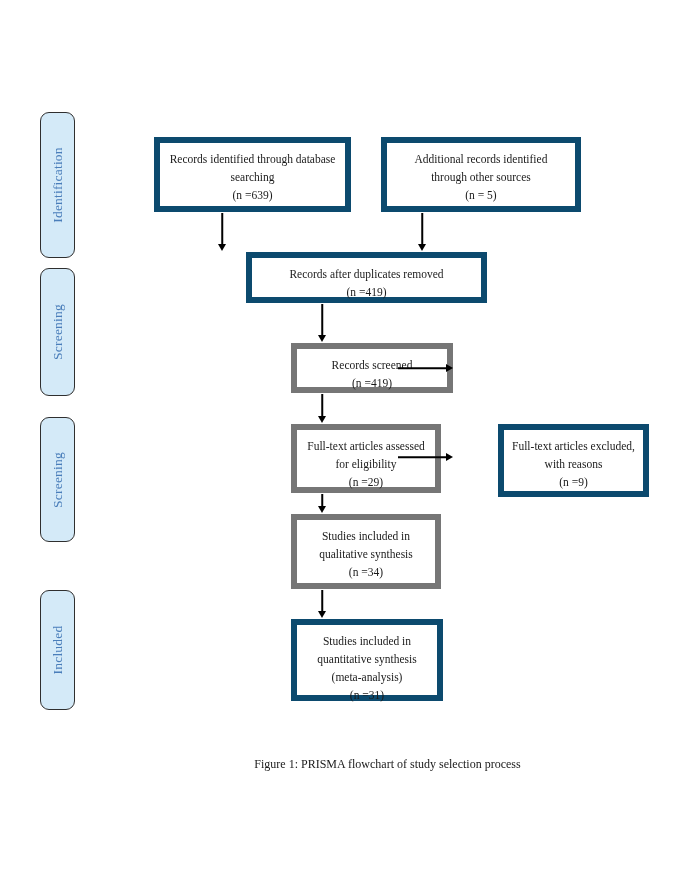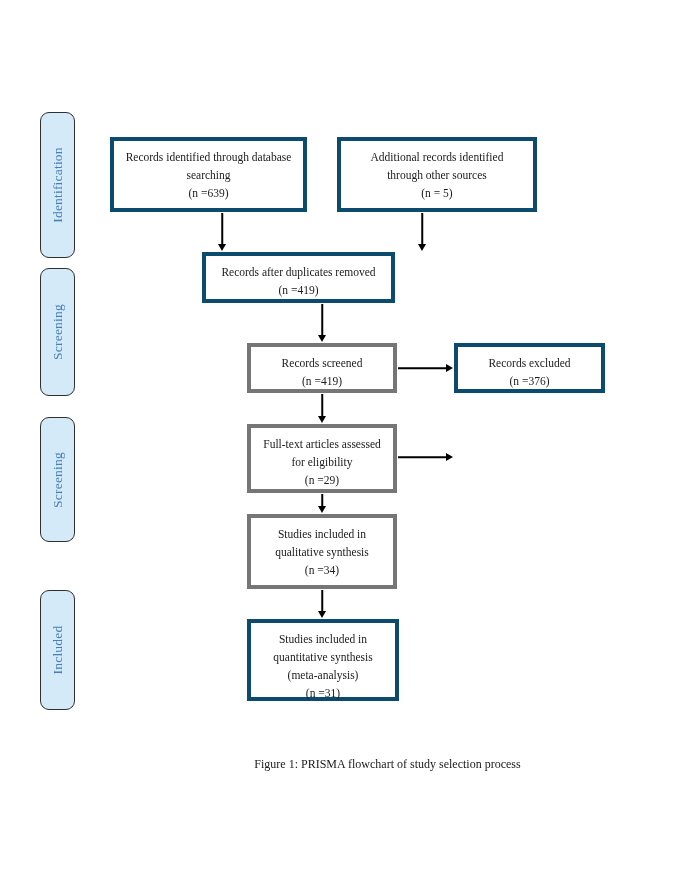--- a/index.html
+++ b/index.html
@@ -34,30 +34,31 @@
     white-space: nowrap;
     font-size: 13.5px;
     color: #4a7eba;
     letter-spacing: 0.2px;
   }
 
   
   .node {
     position: absolute;
     background: #ffffff;
-    border: 4px solid #0c4a6e;
+    border: 6px solid #0c4a6e;
     box-sizing: border-box;
     display: flex;
     justify-content: center;
     align-items: flex-start;
     padding-top: 7px;
     text-align: center;
     font-size: 11.5px;
     line-height: 18px;
     white-space: pre-line;
+    margin-left: 44px;
   }
   .node.border-gray { border-color: #767676; }
 
   
   .varrow { position: absolute; width: 9px; }
   .varrow .line {
     position: absolute; left: 50%; transform: translateX(-50%);
     top: 0; bottom: 6px; width: 1.5px; background: #000;
   }
   .varrow .head {
@@ -111,33 +112,34 @@
   </div>
 
   <div class="node" style="left:110px; top:137px; width:197px; height:75px;">Records identified through database
 searching
 (n =639)</div>
 
   <div class="node" style="left:337px; top:137px; width:200px; height:75px;">Additional records identified
 through other sources
 (n = 5)</div>
 
-  <div class="node" style="left:202px; top:252px; width:193px; height:51px;">Records after duplicates removed
+  <div class="node" style="left:202px; top:252px; width:241px; height:51px;">Records after duplicates removed
 (n =419)</div>
 
-  <div class="node border-gray" style="left:247px; top:343px; width:150px; height:50px;">Records screened
+  <div class="node border-gray" style="left:247px; top:343px; width:162px; height:50px;">Records screened
 (n =419)</div>
 
-  <div class="node" style="left:454px; top:343px; width:151px; height:50px;">Records excluded
-(n =376)</div>
 
   <div class="node border-gray" style="left:247px; top:424px; width:150px; height:69px;">Full-text articles assessed
 for eligibility
 (n =29)</div>
 
+  <div class="node" style="left:454px; top:424px; width:151px; height:73px;">Full-text articles excluded,
+with reasons
+(n =9)</div>
 
   <div class="node border-gray" style="left:247px; top:514px; width:150px; height:75px;">Studies included in
 qualitative synthesis
 (n =34)</div>
 
   <div class="node" style="left:247px; top:619px; width:152px; height:82px;">Studies included in
 quantitative synthesis
 (meta-analysis)
 (n =31)</div>
 

